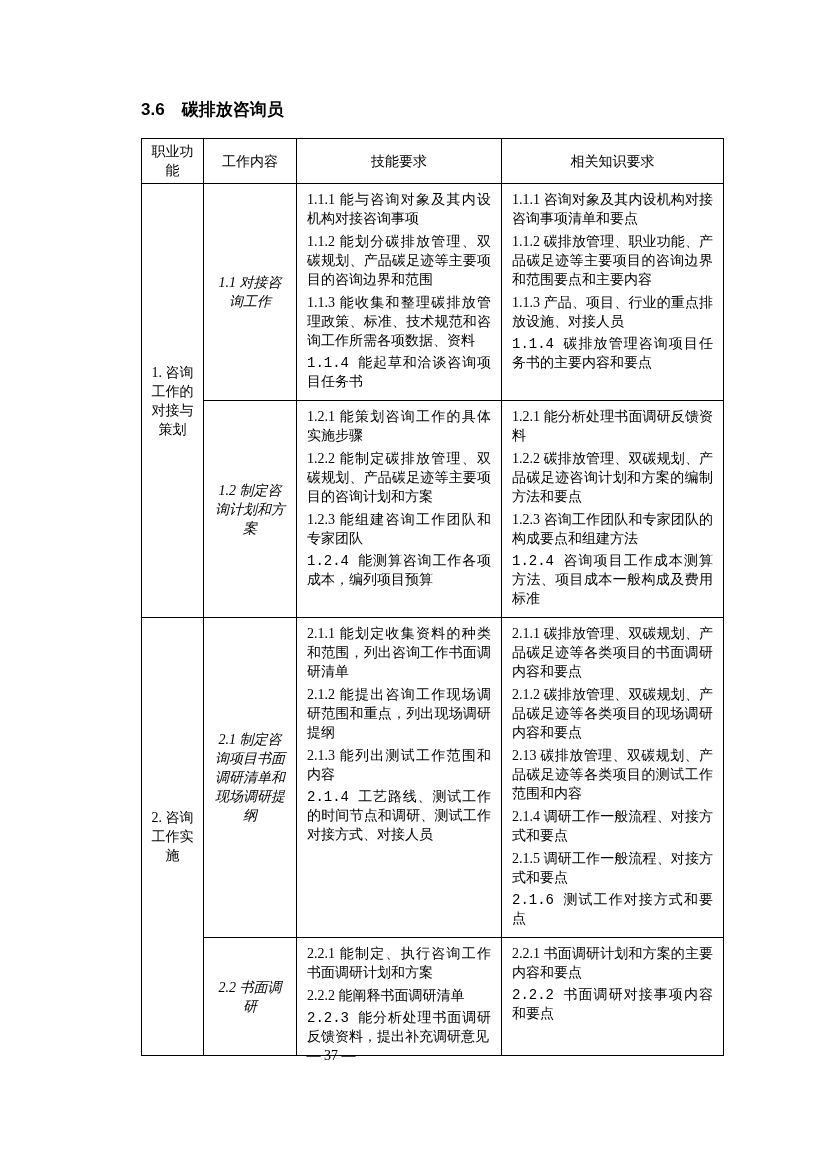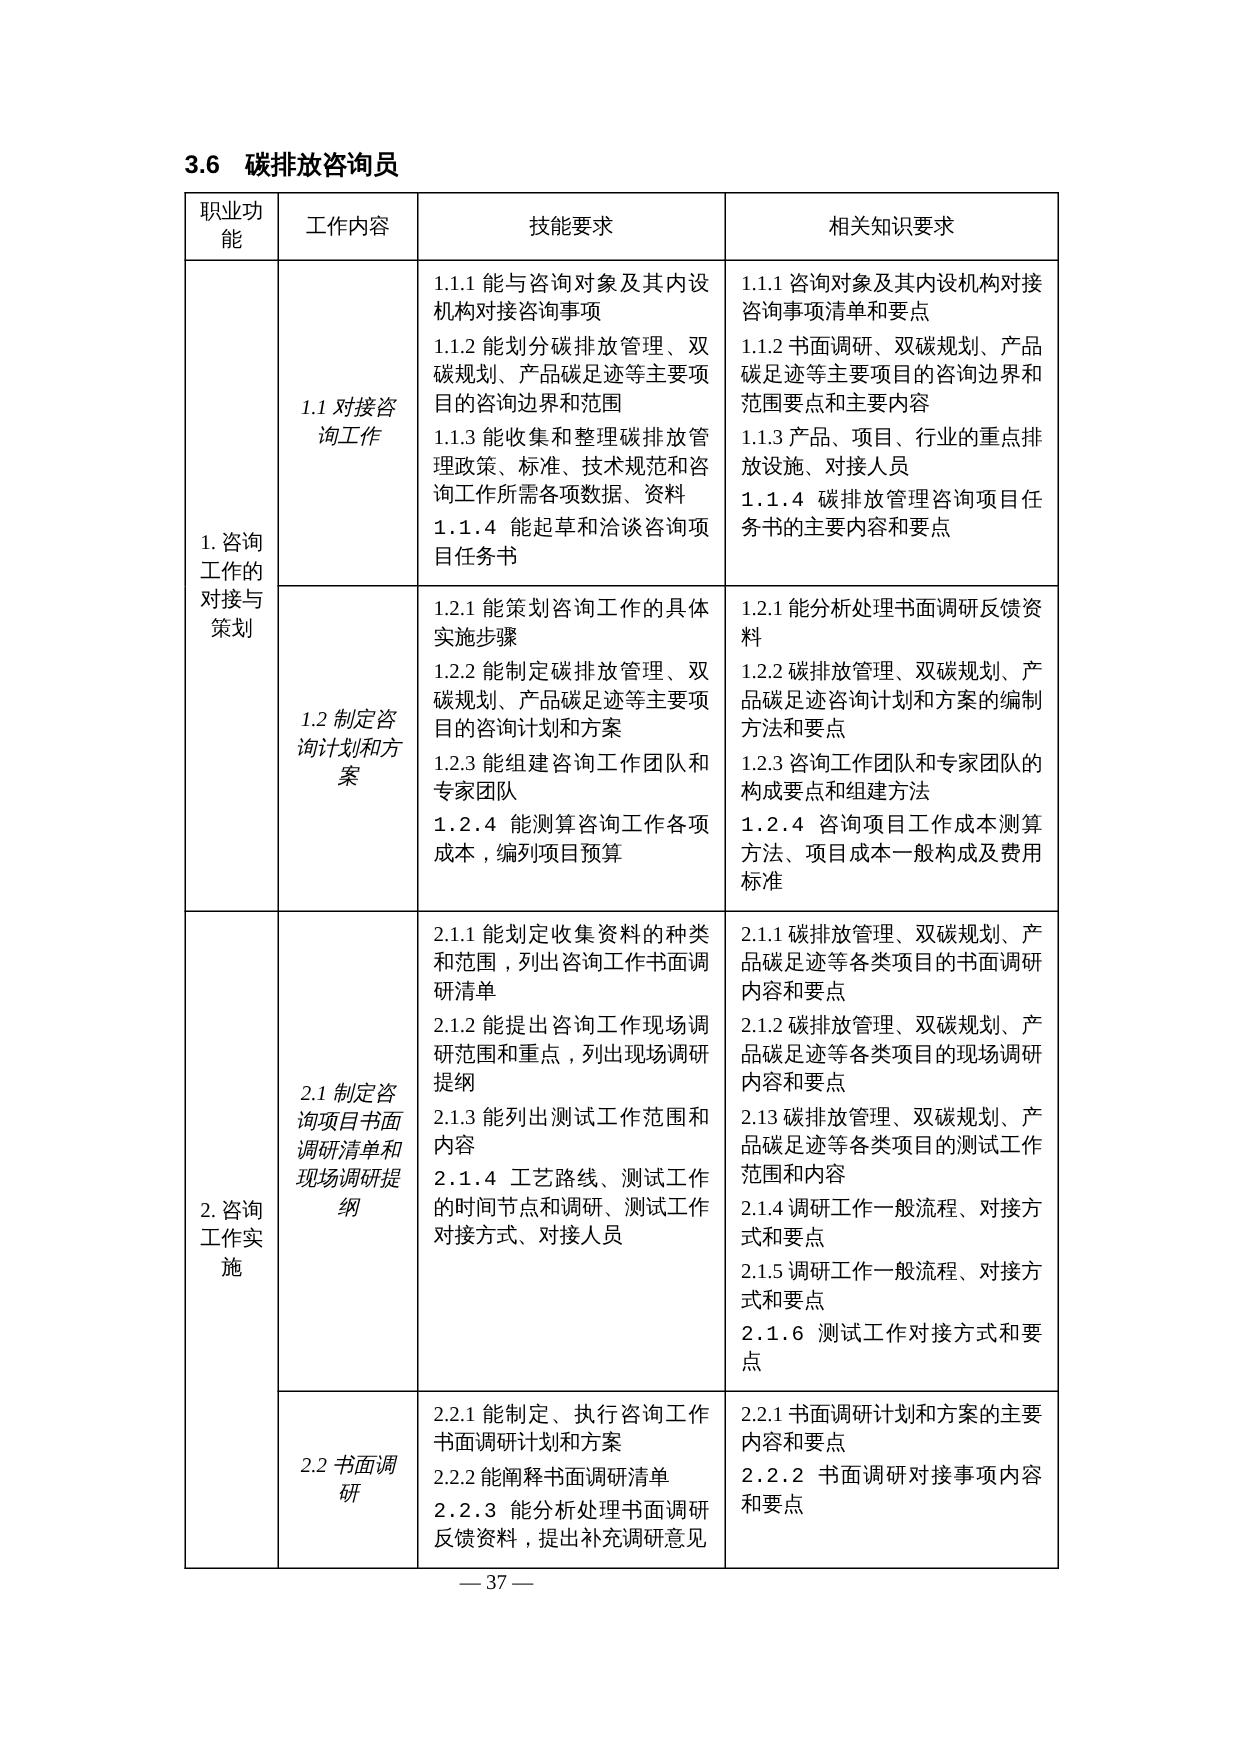--- a/index.html
+++ b/index.html
@@ -7,21 +7,21 @@
     width: 826px;
     height: 1169px;
     background: #ffffff;
     position: relative;
     color: #000000;
     font-family: "Liberation Serif", "DejaVu Serif", serif;
     overflow: hidden;
   }
   .content {
     position: absolute;
-    left: 123px;
+    left: 141px;
     top: 100px;
     width: 582px;
   }
   .doc-title {
     font-family: "Liberation Sans", "DejaVu Sans", sans-serif;
     font-size: 17px;
     font-weight: bold;
     line-height: 20px;
     margin: 0;
   }
@@ -29,21 +29,21 @@
     font-family: "Liberation Sans", "DejaVu Sans", sans-serif;
     font-size: 16px;
     font-weight: bold;
     line-height: 19px;
     margin: 19px 0 0 0;
   }
   table.std {
     border-collapse: collapse;
     table-layout: fixed;
     width: 582px;
-    margin-top: 8px;
+    margin-top: 18px;
   }
   .std th, .std td {
     border: 1px solid #000000;
     font-size: 14px;
     line-height: 19px;
     font-weight: normal;
   }
   .std th {
     text-align: center;
     vertical-align: middle;
@@ -107,21 +107,21 @@
         <td class="fn" rowspan="2">1. 咨询工作的对接与策划</td>
         <td class="wc">1.1 对接咨询工作</td>
         <td class="it">
           <div class="item">1.1.1 能与咨询对象及其内设机构对接咨询事项</div>
           <div class="item">1.1.2 能划分碳排放管理、双碳规划、产品碳足迹等主要项目的咨询边界和范围</div>
           <div class="item">1.1.3 能收集和整理碳排放管理政策、标准、技术规范和咨询工作所需各项数据、资料</div>
           <div class="item">1.1.4 能起草和洽谈咨询项目任务书</div>
         </td>
         <td class="it">
           <div class="item">1.1.1 咨询对象及其内设机构对接咨询事项清单和要点</div>
-          <div class="item">1.1.2 书面调研、双碳规划、产品碳足迹等主要项目的咨询边界和范围要点和主要内容</div>
+          <div class="item">1.1.2 碳排放管理、职业功能、产品碳足迹等主要项目的咨询边界和范围要点和主要内容</div>
           <div class="item">1.1.3 产品、项目、行业的重点排放设施、对接人员</div>
           <div class="item">1.1.4 碳排放管理咨询项目任务书的主要内容和要点</div>
         </td>
       </tr>
 
       <tr>
         <td class="wc">1.2 制定咨询计划和方案</td>
         <td class="it">
           <div class="item">1.2.1 能策划咨询工作的具体实施步骤</div>
           <div class="item">1.2.2 能制定碳排放管理、双碳规划、产品碳足迹等主要项目的咨询计划和方案</div>

